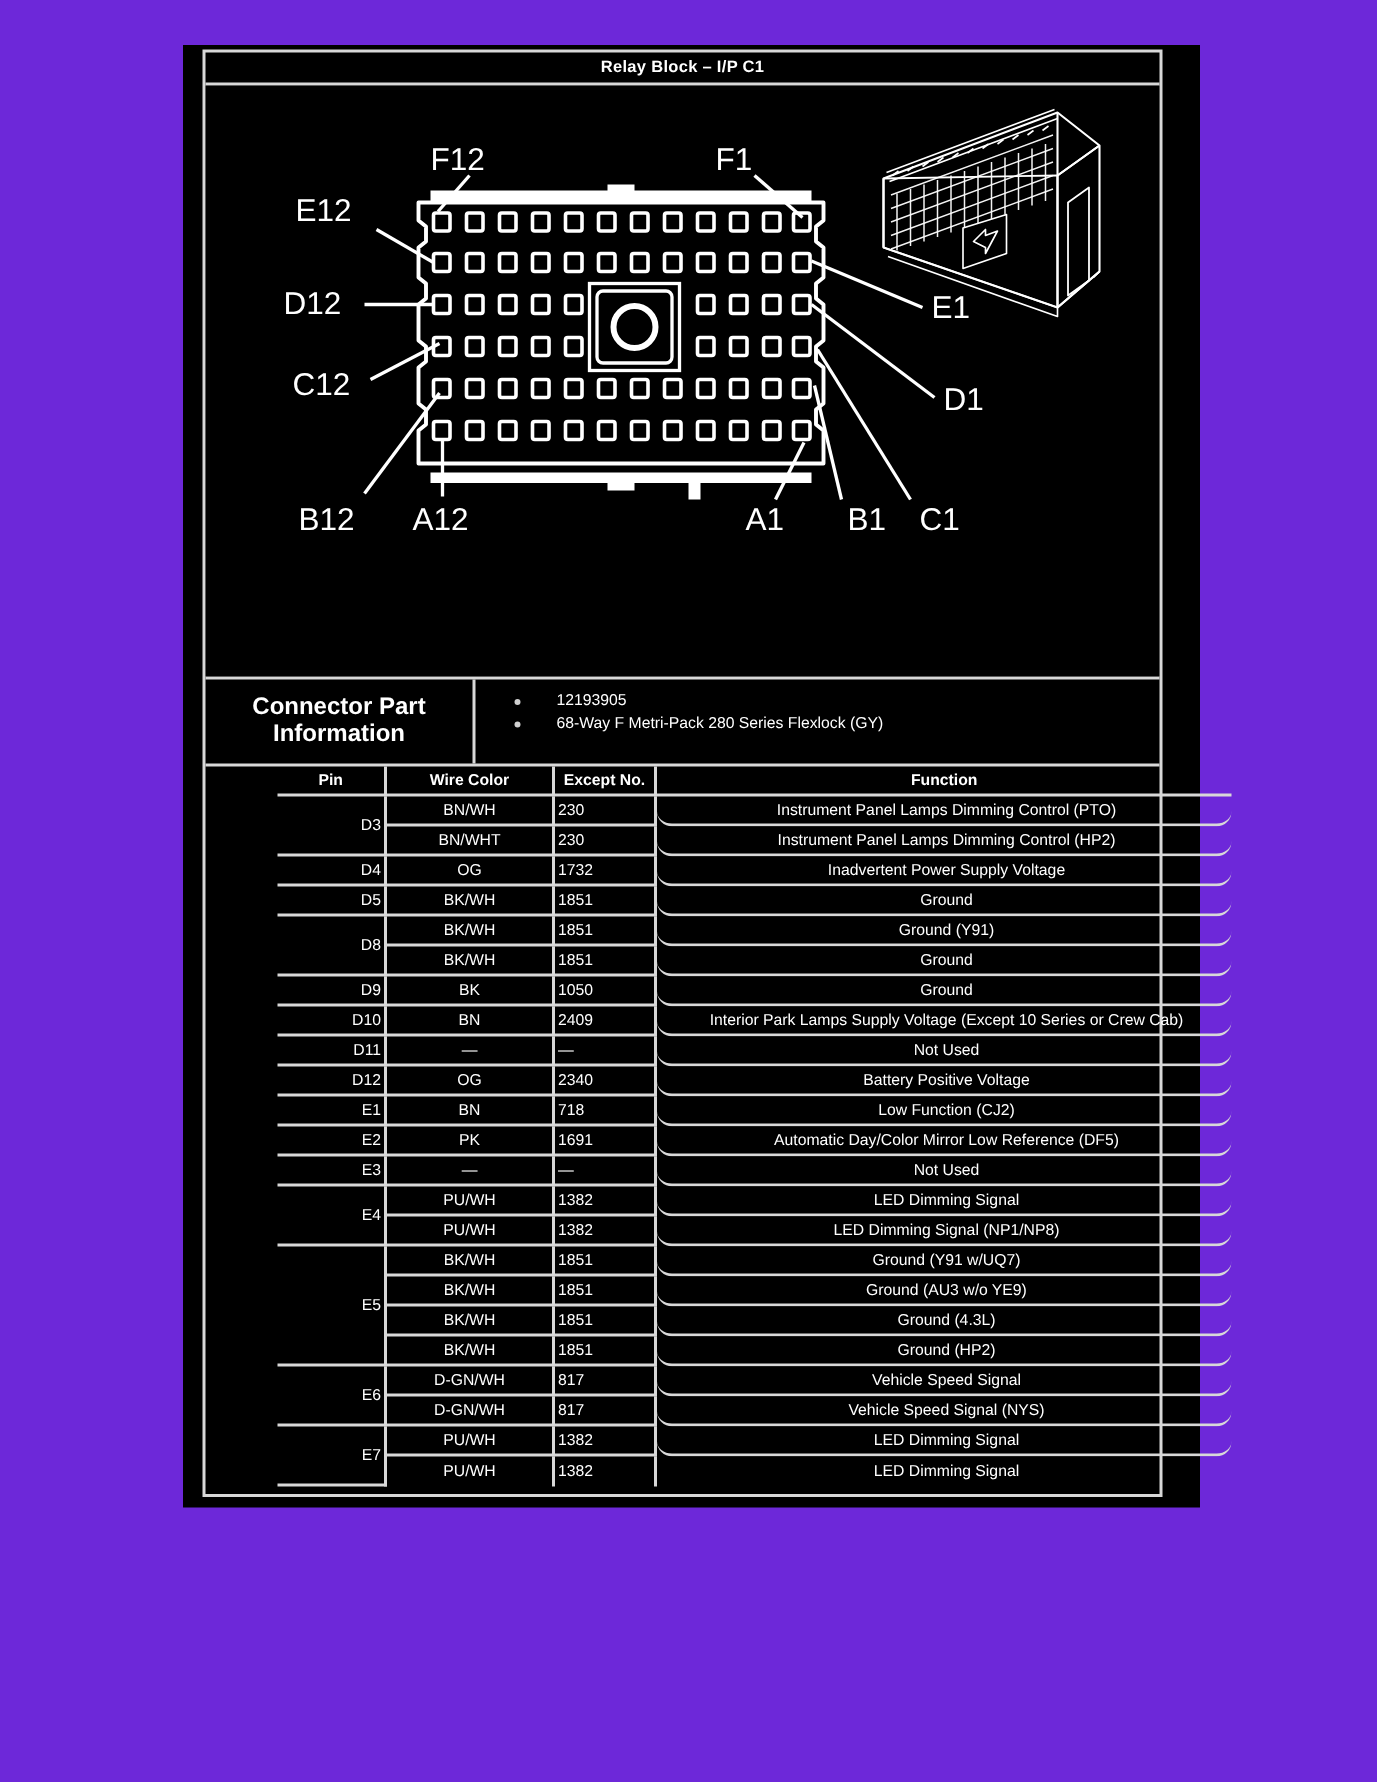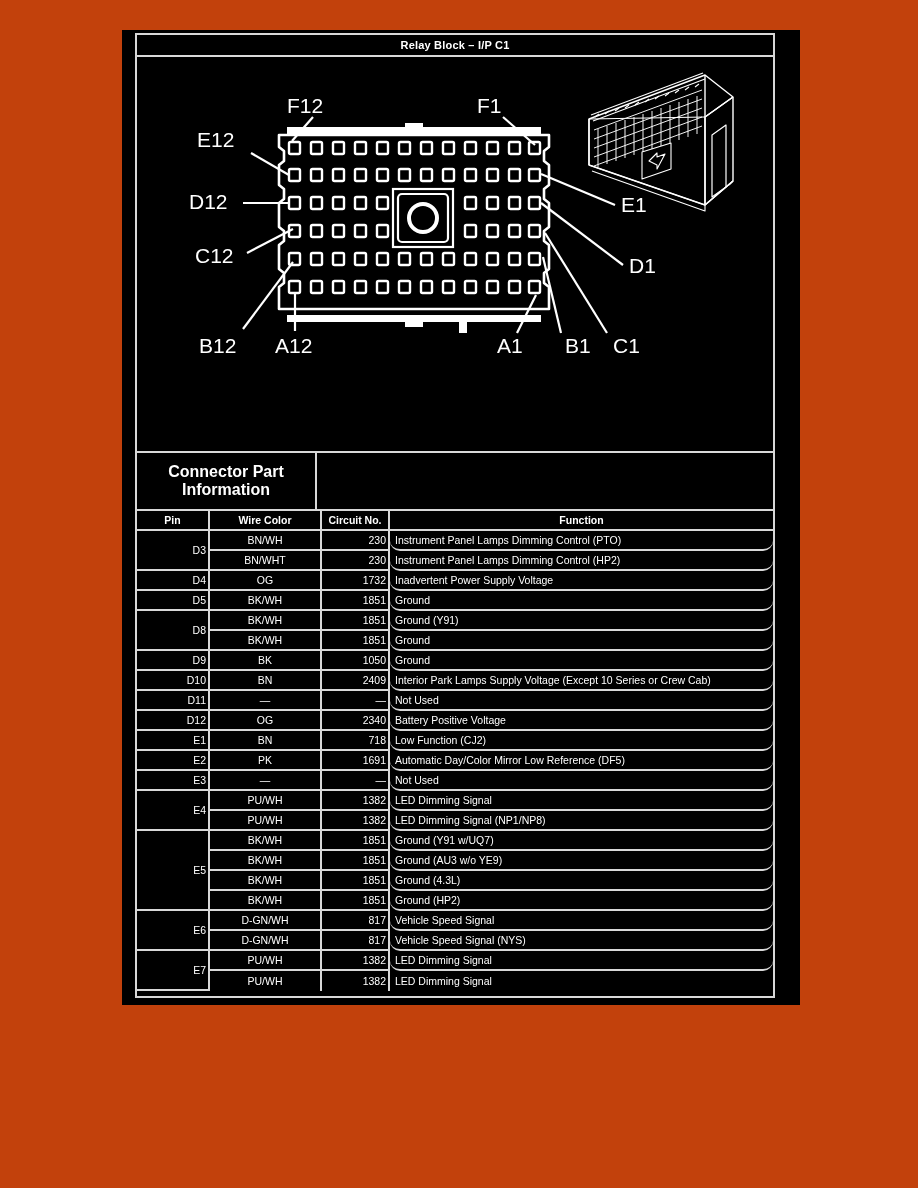--- a/index.html
+++ b/index.html
@@ -9,21 +9,21 @@
     width: 918px;
     height: 1188px;
     font-family: "Liberation Sans", sans-serif;
     overflow: hidden;
   }
 
   #page {
     position: relative;
     width: 918px;
     height: 1188px;
-    background: #c2410c;
+    background: #6d28d9;
   }
 
   
   #doc-panel {
     position: absolute;
     left: 122px;
     top: 30px;
     width: 678px;
     height: 975px;
     background: #000000;
@@ -111,20 +111,21 @@
     margin-right: 24px;
     flex: 0 0 auto;
   }
 
   
   table.pin-table {
     border-collapse: separate;
     border-spacing: 0;
     width: 100%;
     table-layout: fixed;
+    margin-left: 48px;
   }
   table.pin-table th,
   table.pin-table td {
     color: #ffffff;
     font-size: 10.5px;
     height: 20px;
     box-sizing: border-box;
     padding: 0 2px;
     overflow: hidden;
     white-space: nowrap;
@@ -138,30 +139,30 @@
   }
   table.pin-table th.fn-head {
     border-right: none;
   }
   table.pin-table td {
     border-bottom: 2px solid #d8d8d8;
     border-right: 2px solid #d8d8d8;
   }
   table.pin-table td.col-fn {
     border-right: none;
-    text-align: left;
+    text-align: center;
     padding-left: 5px;
     border-radius: 10px;
   }
   table.pin-table tr:last-child td {
     border-bottom: none;
   }
   .col-pin   { width: 73px;  text-align: right; }
   .col-wire  { width: 112px;  text-align: center; }
-  .col-circ  { width: 68px;  text-align: right; }
+  .col-circ  { width: 68px;  text-align: left; }
 </style>
 </head>
 <body>
 
 <div id="page">
   <div id="doc-panel">
     <div id="doc-frame">
 
       <div id="title-bar">
         <span class="title-text">Relay Block – I/P C1</span>
@@ -325,28 +326,38 @@
             <text x="62" y="296">B12</text>
             <text x="428" y="296">B1</text>
             <text x="138" y="296">A12</text>
             <text x="360" y="296">A1</text>
           </g>
         </svg>
       </div>
 
       <div id="part-info-row">
         <div id="part-info-label">Connector Part Information</div>
+        <div id="part-info-values">
+          <div class="bullet-line">
+            <span class="bullet-dot"></span>
+            <span>12193905</span>
+          </div>
+          <div class="bullet-line">
+            <span class="bullet-dot"></span>
+            <span>68-Way F Metri-Pack 280 Series Flexlock (GY)</span>
+          </div>
+        </div>
       </div>
 
       <table class="pin-table">
         <thead>
           <tr>
             <th class="col-pin">Pin</th>
             <th class="col-wire">Wire Color</th>
-            <th class="col-circ">Circuit No.</th>
+            <th class="col-circ">Except No.</th>
             <th class="fn-head">Function</th>
           </tr>
         </thead>
         <tbody id="pin-table-body">
             <tr>
               <td class="col-pin" rowspan="2">D3</td>
               <td class="col-wire">BN/WH</td>
               <td class="col-circ">230</td>
               <td class="col-fn">Instrument Panel Lamps Dimming Control (PTO)</td>
             </tr>

